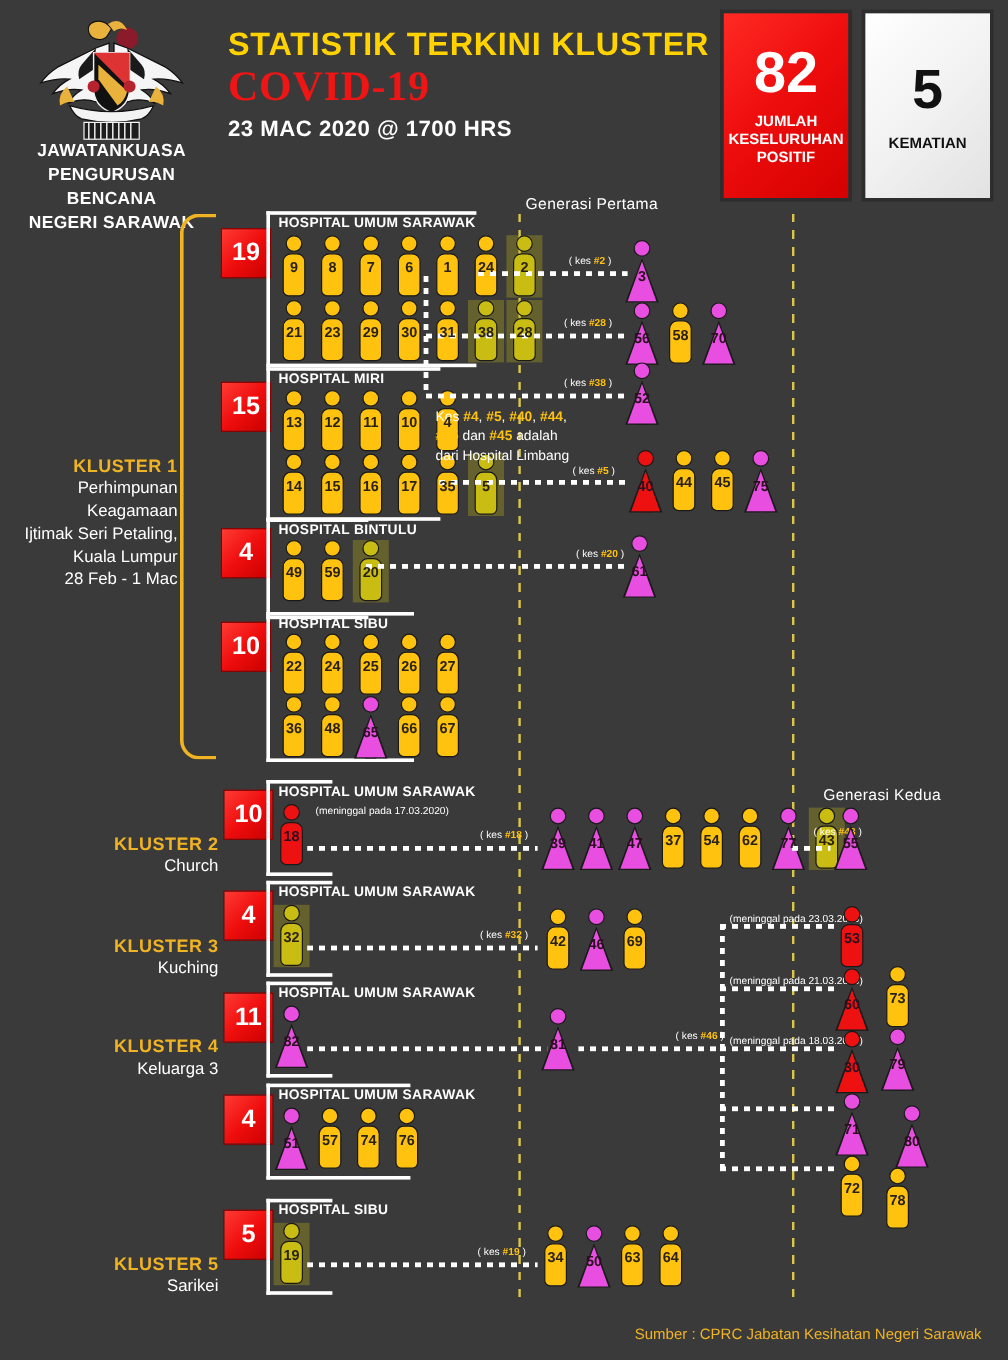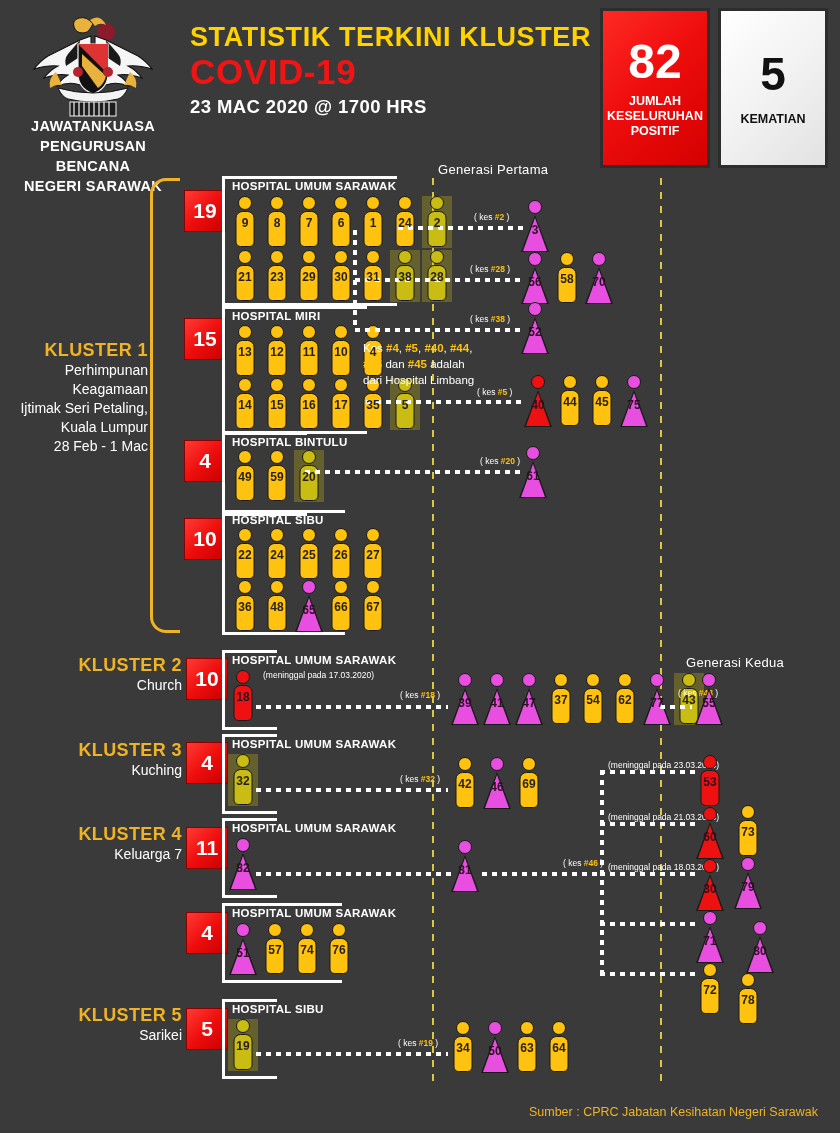--- a/index.html
+++ b/index.html
@@ -21,21 +21,21 @@
     letter-spacing: .3px; line-height: 20px; color: #fff;
     font-family: "Liberation Sans", sans-serif;
   }
   .title-wrap { position: absolute; left: 190px; top: 22px; }
   .title-1 {
     color: #ffd200; font-size: 27px; font-weight: bold;
     letter-spacing: .6px; line-height: 30px;
   }
   .title-2 {
     color: #f01515; font-size: 35px; font-weight: bold;
-    letter-spacing: .6px; line-height: 36px; margin-top: 2px;
+    letter-spacing: .6px; line-height: 36px; margin-top: 2px; font-family: Liberation Serif, serif;
   }
   .title-3 {
     color: #fff; font-size: 18.5px; font-weight: bold;
     letter-spacing: .4px; margin-top: 6px;
   }
 
   .stat-box {
     position: absolute; border: 3px solid #2d2d2d;
     display: flex; flex-direction: column; align-items: center;
     justify-content: center; text-align: center;
@@ -50,21 +50,21 @@
     background: linear-gradient(135deg,#ffffff 0%,#f2f2f2 50%,#e2e2e2 100%);
     color: #111;
   }
   .stat-num { font-size: 48px; font-weight: bold; line-height: 48px; }
   .stat-label { font-size: 12.5px; font-weight: bold; line-height: 15px; margin-top: 8px; }
   .stat-death .stat-num { font-size: 46px; }
   .stat-death .stat-label { margin-top: 14px; }
 
   
   .clabel { position: absolute; text-align: right; }
-  .clabel .ct { color: #f0b323; font-weight: bold; font-size: 18px; letter-spacing: .4px; }
+  .clabel .ct { color: #f0b323; font-weight: bold; font-size: 15px; letter-spacing: .4px; margin-top: 40px; }
   .clabel .cs { color: #ffffff; font-size: 14px; line-height: 19px; }
   .clabel .cs-y { color: #f0b323; font-size: 13.5px; line-height: 18px; }
 
   
   .bracket {
     position: absolute; left: 150px; top: 178px;
     width: 30px; height: 455px;
     border: 3px solid #f0b323; border-right: none;
     border-radius: 16px 0 0 16px;
   }
@@ -703,21 +703,21 @@
       </div>
       <div class="person male c-yellow">
         <div class="head"></div>
         <div class="body"></div>
         <div class="num">69</div>
       </div>
     </div>
 
   <div class="clabel" style="left:0px; top:824px; width:182px;">
     <div class="ct">KLUSTER 4</div>
-    <div class="cs">Keluarga 7</div>
+    <div class="cs">Keluarga 3</div>
   </div>
   <div class="badge" style="left:186px; top:827px;">11</div>
   <div class="panel" style="left:222px; top:818px; width:55px; height:80px;">
     <div class="frame"></div>
   </div>
   <div class="hname" style="left:232px; top:822px;">HOSPITAL UMUM SARAWAK</div>
   <div class="prow" id="r-k4h1-0" style="left:228px; top:838px;">
       <div class="person female c-pink">
         <div class="head"></div>
         <div class="stem"></div>

